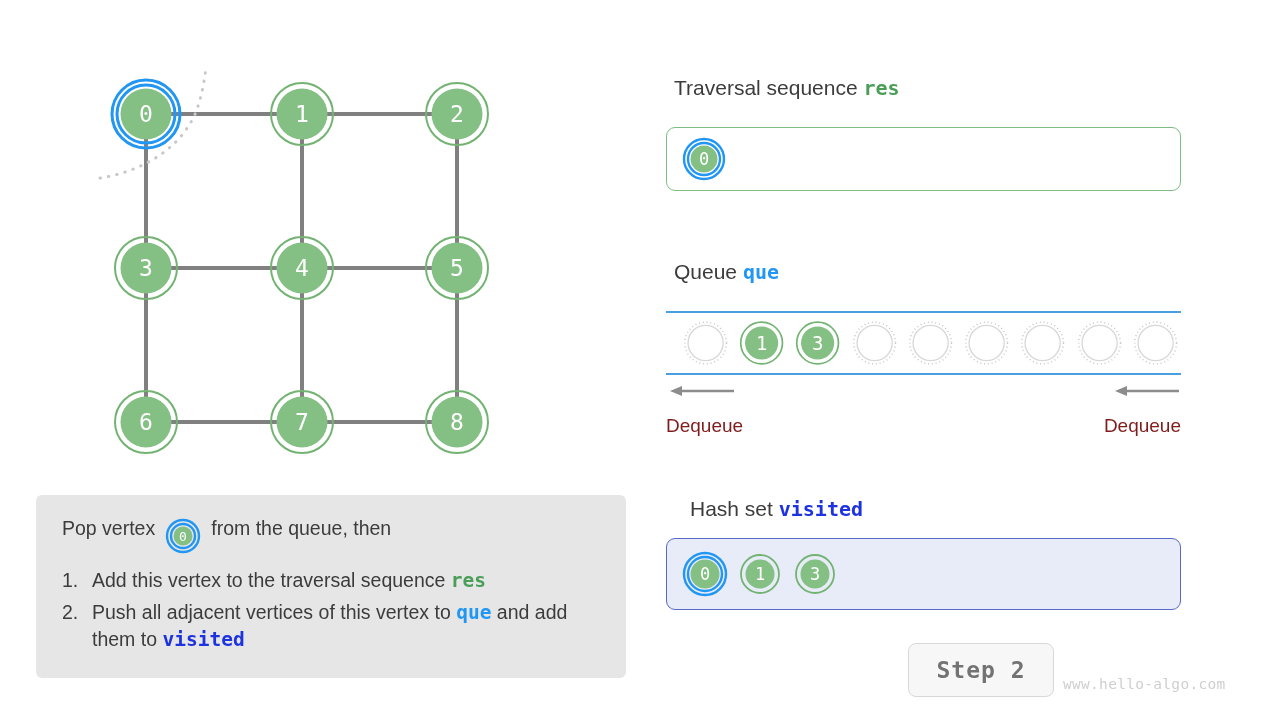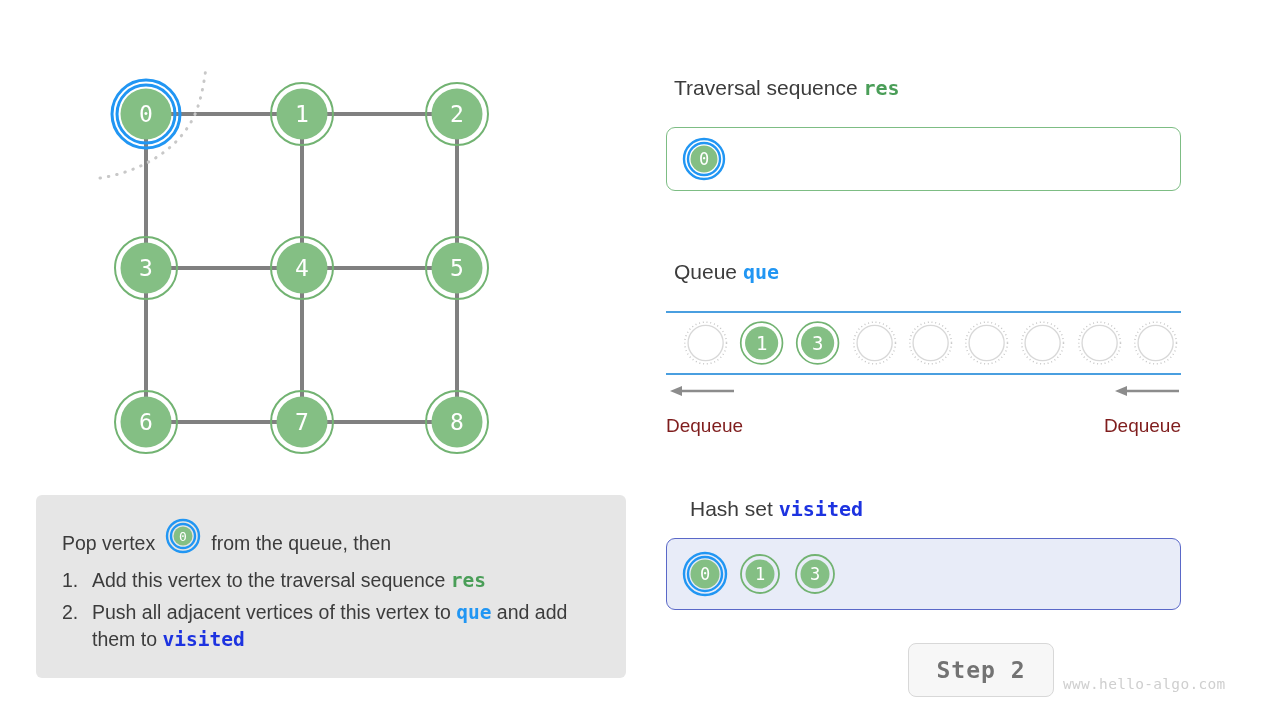--- a/index.html
+++ b/index.html
@@ -32,21 +32,21 @@
     width: 590px;
     box-sizing: border-box;
     background: #e6e6e6;
     border-radius: 6px;
     padding: 22px 26px 24px 26px;
   }
   #caption-lead {
     font-size: 19.5px;
     color: #3c3c3c;
     display: flex;
-    align-items: flex-end;
+    align-items: flex-start;
     gap: 9px;
     margin-bottom: 12px;
     white-space: nowrap;
   }
   .caption-list {
     margin: 0;
     padding: 0;
     list-style: none;
   }
   .caption-list li {

